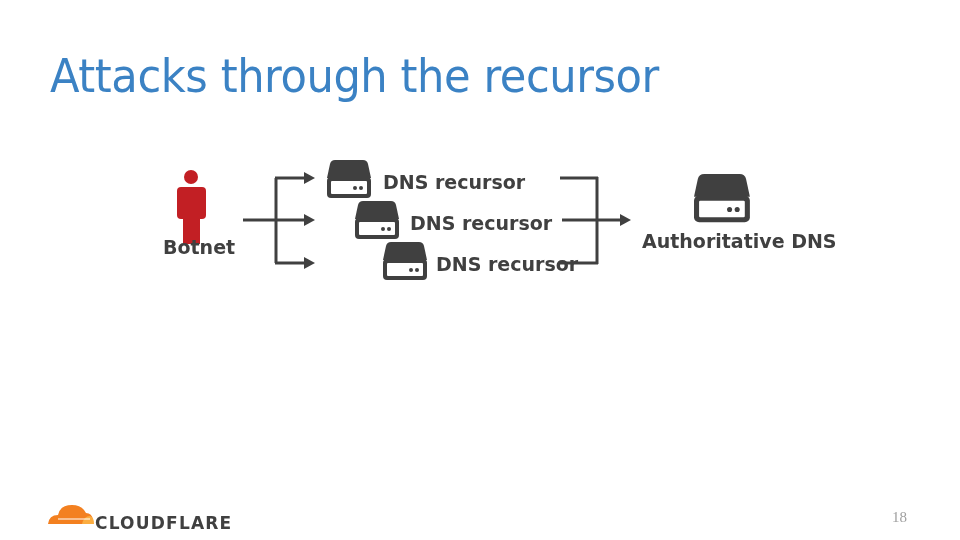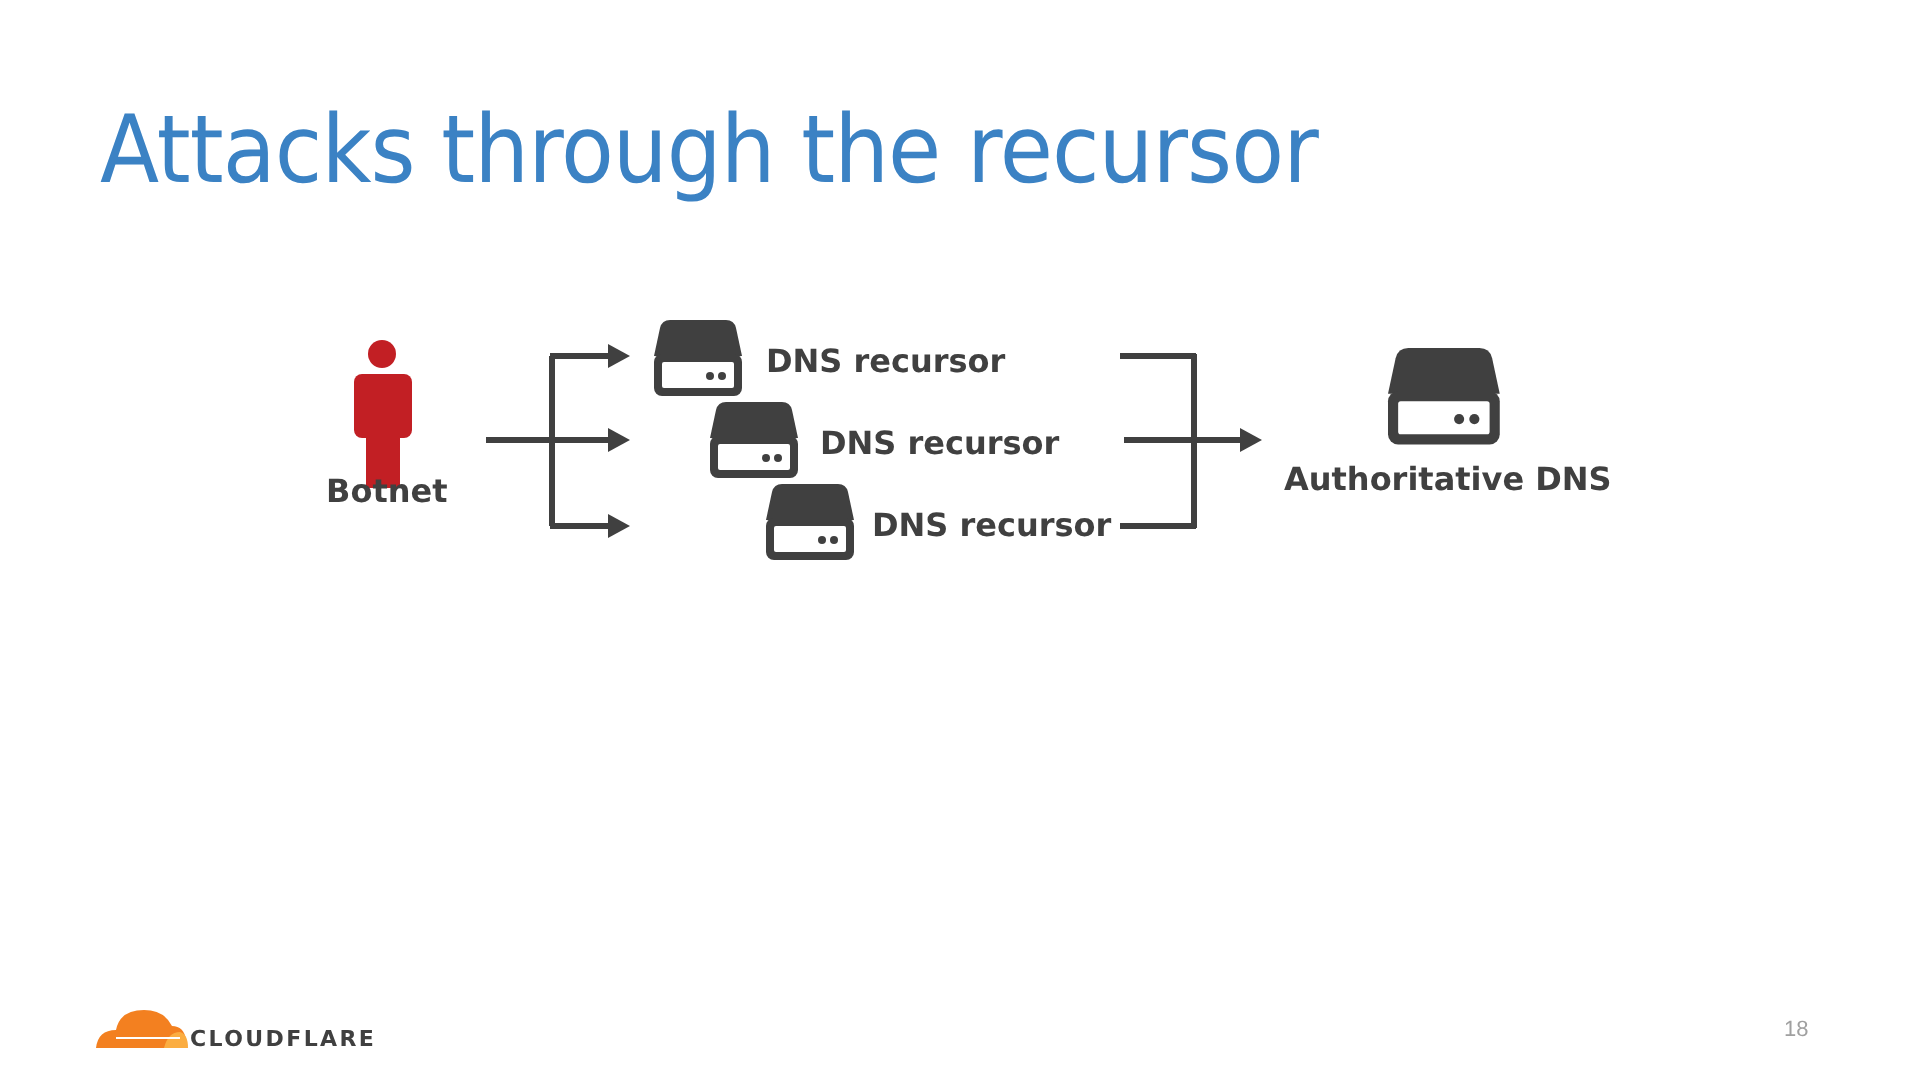--- a/index.html
+++ b/index.html
@@ -1,21 +1,21 @@
 <!DOCTYPE html>
 <html><head>
 <meta charset="utf-8">
 <style>
   html, body { margin:0; padding:0; }
   body { width:960px; height:540px; background:#ffffff; position:relative; overflow:hidden; font-family:"DejaVu Sans", sans-serif; }
   .title { position:absolute; left:50px; top:50px; font-size:47px; font-weight:300; color:#3b82c4; letter-spacing:-0.5px; font-family:"DejaVu Sans", sans-serif; font-weight:normal; transform:scaleX(0.92); transform-origin:left top; line-height:1.1; }
-  .lbl { position:absolute; font-weight:bold; color:#404040; font-size:16px; white-space:nowrap; font-family:"DejaVu Sans", sans-serif; }
+  .lbl { position:absolute; font-weight:bold; color:#404040; font-size:19px; white-space:nowrap; font-family:"DejaVu Sans", sans-serif; }
   svg.diagram { position:absolute; left:0; top:0; }
-  .logo-text { position:absolute; left:95px; top:513px; font-size:11px; font-weight:bold; color:#404040; letter-spacing:1.2px; font-family:"DejaVu Sans", sans-serif; }
-  .page-num { position:absolute; left:892px; top:509px; font-size:11px; color:#a0a0a0; font-family:Liberation Sans, sans-serif; }
+  .logo-text { position:absolute; left:95px; top:513px; font-size:17px; font-weight:bold; color:#404040; letter-spacing:1.2px; font-family:"DejaVu Sans", sans-serif; }
+  .page-num { position:absolute; left:892px; top:509px; font-size:15px; color:#a0a0a0; font-family:Liberation Serif, serif; }
 </style>
 </head>
 <body>
 
 <div class="title">Attacks through the recursor</div>
 
 <svg class="diagram" width="960" height="540">
 
   <g fill="#c21f24">
     <circle cx="191" cy="177" r="7"></circle>

